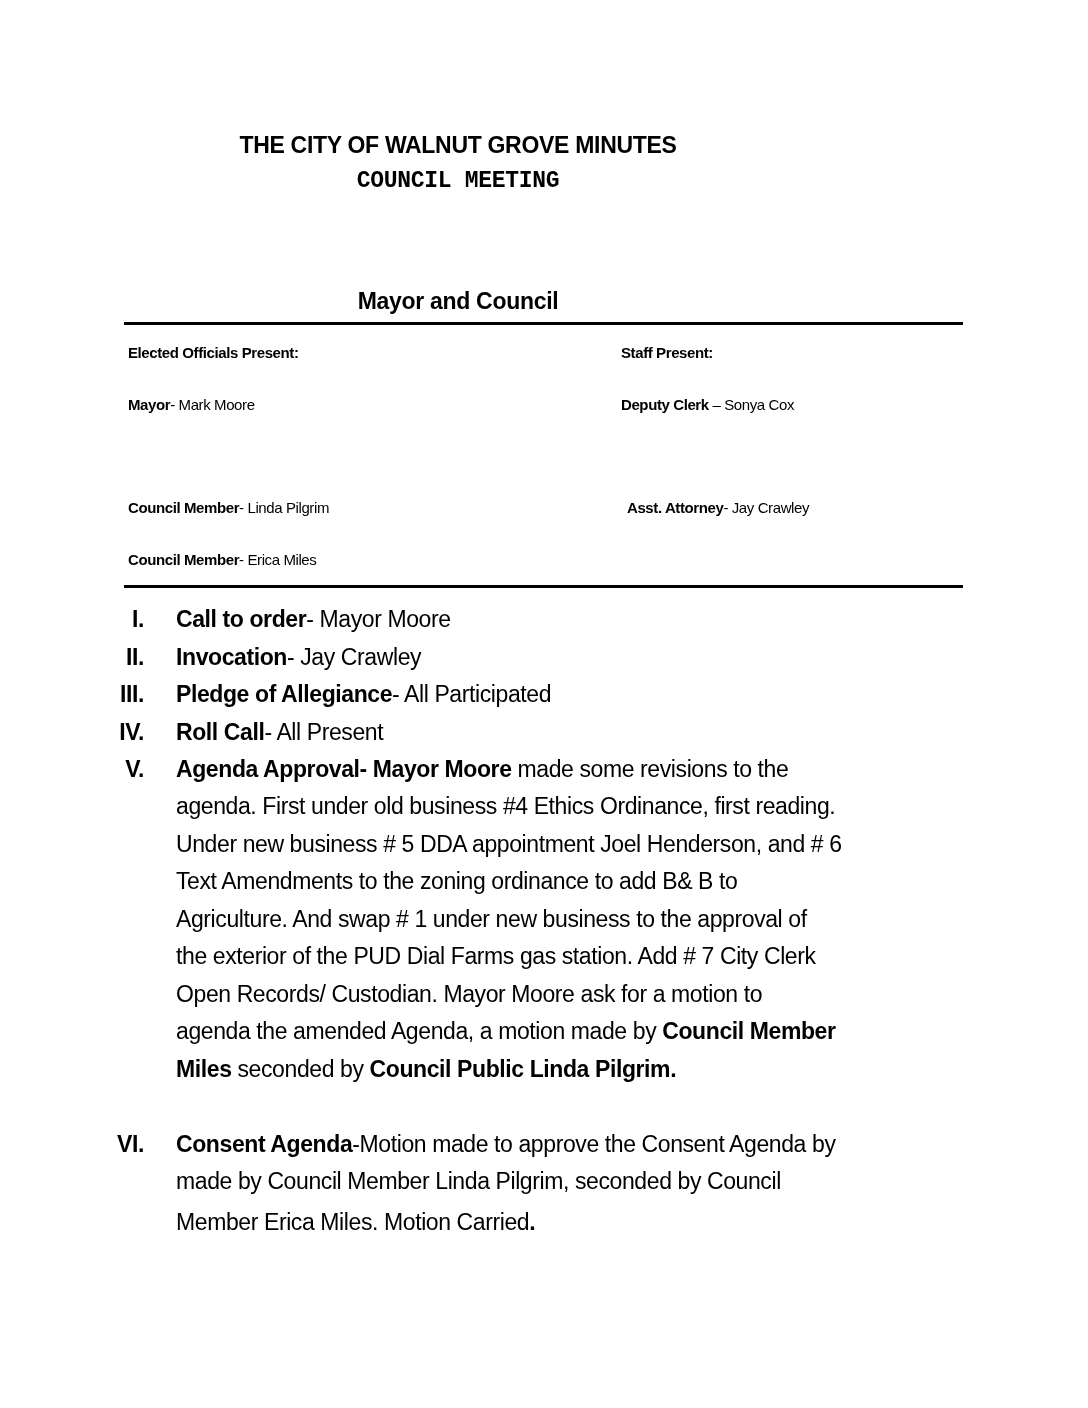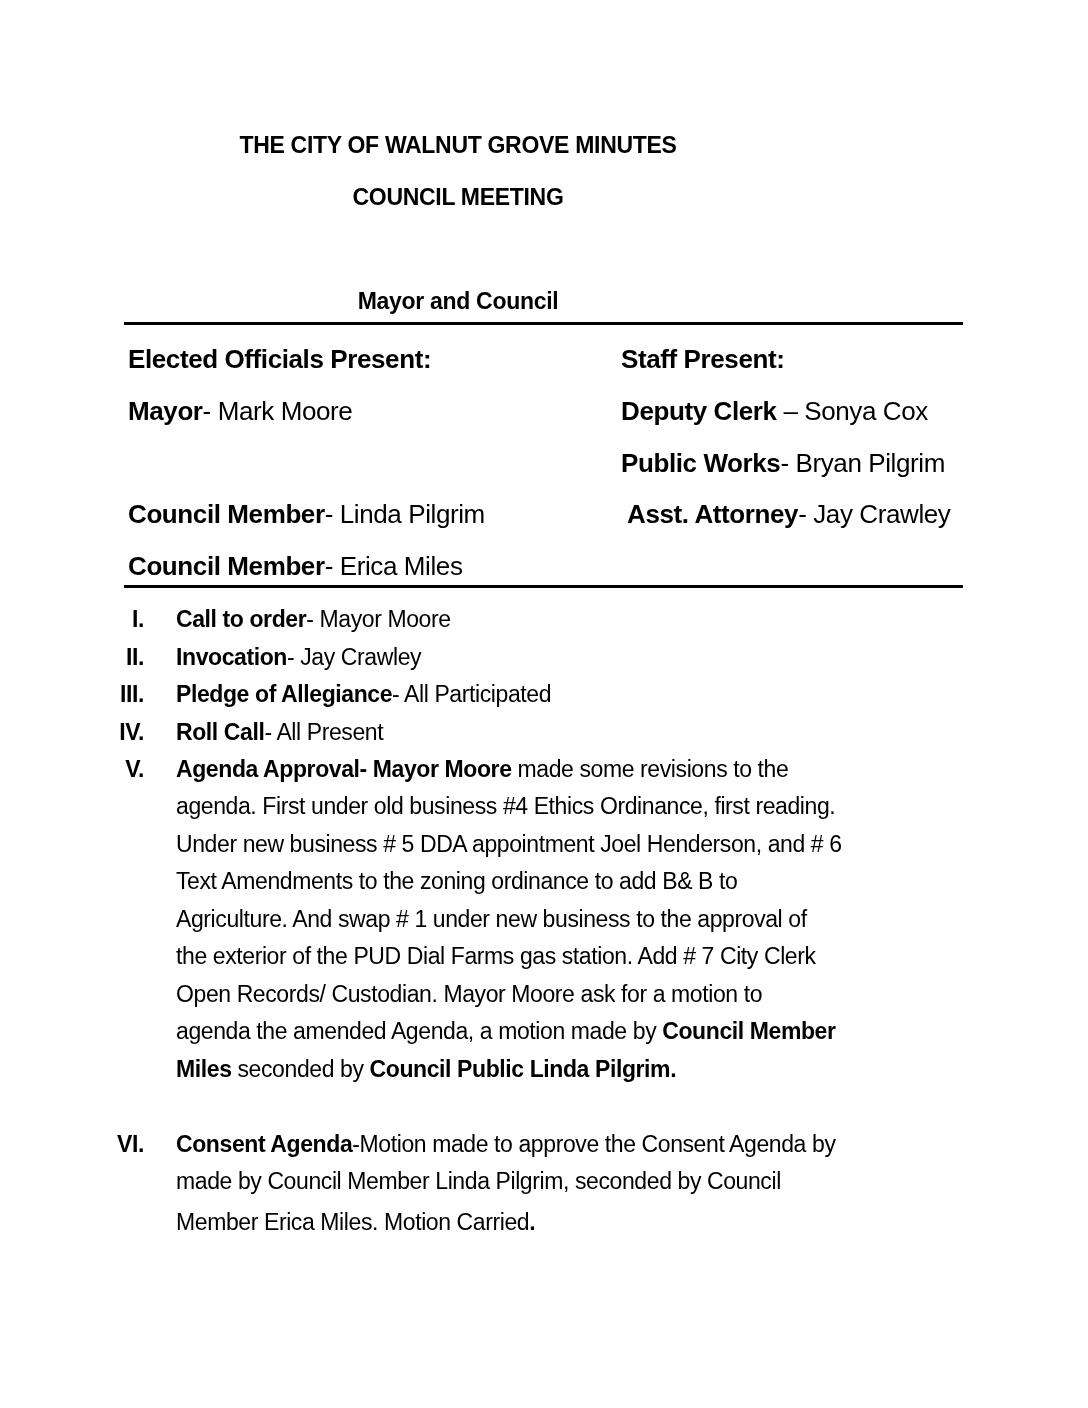--- a/index.html
+++ b/index.html
@@ -3,47 +3,46 @@
   <meta charset="utf-8">
   <style>
     html, body { margin: 0; padding: 0; background: #ffffff; }
     body { width: 1088px; height: 1408px; position: relative; overflow: hidden;
            font-family: "Liberation Sans", sans-serif; color: #000; }
     .page { position: absolute; left: 0; top: 0; width: 1088px; height: 1408px; background: #fff; }
     .hdr { position: absolute; left: 0; width: 916px; text-align: center;
            font-weight: bold; font-size: 23px; letter-spacing: -0.3px; }
     .hdr sup { font-size: 13px; vertical-align: 9px; }
     .rule { position: absolute; left: 124px; width: 839px; height: 3px; background: #000; }
-    .off { position: absolute; font-size: 26px; letter-spacing: -0.4px; white-space: nowrap; }
+    .off { position: absolute; font-size: 15px; letter-spacing: -0.4px; white-space: nowrap; }
     .off b { font-weight: bold; }
     .item { position: absolute; left: 0; width: 1088px; font-size: 23px; letter-spacing: -0.4px; }
     .num { position: absolute; width: 40px; text-align: right; font-weight: bold; }
     .line { position: absolute; left: 176px; white-space: nowrap; }
     b { font-weight: bold; }
   </style>
 </head>
 <body>
 
 <div class="page">
 
   <div class="hdr" style="top:132px;">THE CITY OF WALNUT GROVE MINUTES</div>
-  <div class="hdr" style="top:184px;">COUNCIL MEETING</div>
+  <div class="hdr" style="top:168px;font-family:Liberation Mono, monospace;">COUNCIL MEETING</div>
   <div class="hdr" style="top:288px;">Mayor and Council</div>
 
   <div class="rule" style="top:322px;"></div>
 
   <div class="off" style="left:128px; top:344px;"><b>Elected Officials Present:</b></div>
   <div class="off" style="left:621px; top:344px;"><b>Staff Present:</b></div>
 
   <div class="off" style="left:128px; top:396px;"><b>Mayor</b><span>- </span><span>Mark Moore</span></div>
   <div class="off" style="left:128px; top:499px;"><b>Council Member</b><span>- </span><span>Linda Pilgrim</span></div>
   <div class="off" style="left:621px; top:396px;"><b>Deputy Clerk</b><span> – </span><span>Sonya Cox</span></div>
 
   <div class="off" style="left:128px; top:551px;"><b>Council Member</b><span>- </span><span>Erica Miles</span></div>
-  <div class="off" style="left:621px; top:448px;"><b>Public Works</b><span>- </span><span>Bryan Pilgrim</span></div>
   <div class="off" style="left:627px; top:499px;"><b>Asst. Attorney</b><span>- </span><span>Jay Crawley</span></div>
 
   <div class="rule" style="top:585px;"></div>
 
   <div class="item" style="top:606px;">
     <span class="num" style="left:104px;">I.</span>
     <span class="line"><b>Call to order</b><span>- Mayor Moore</span></span>
   </div>
   <div class="item" style="top:644px;">
     <span class="num" style="left:104px;">II.</span>

